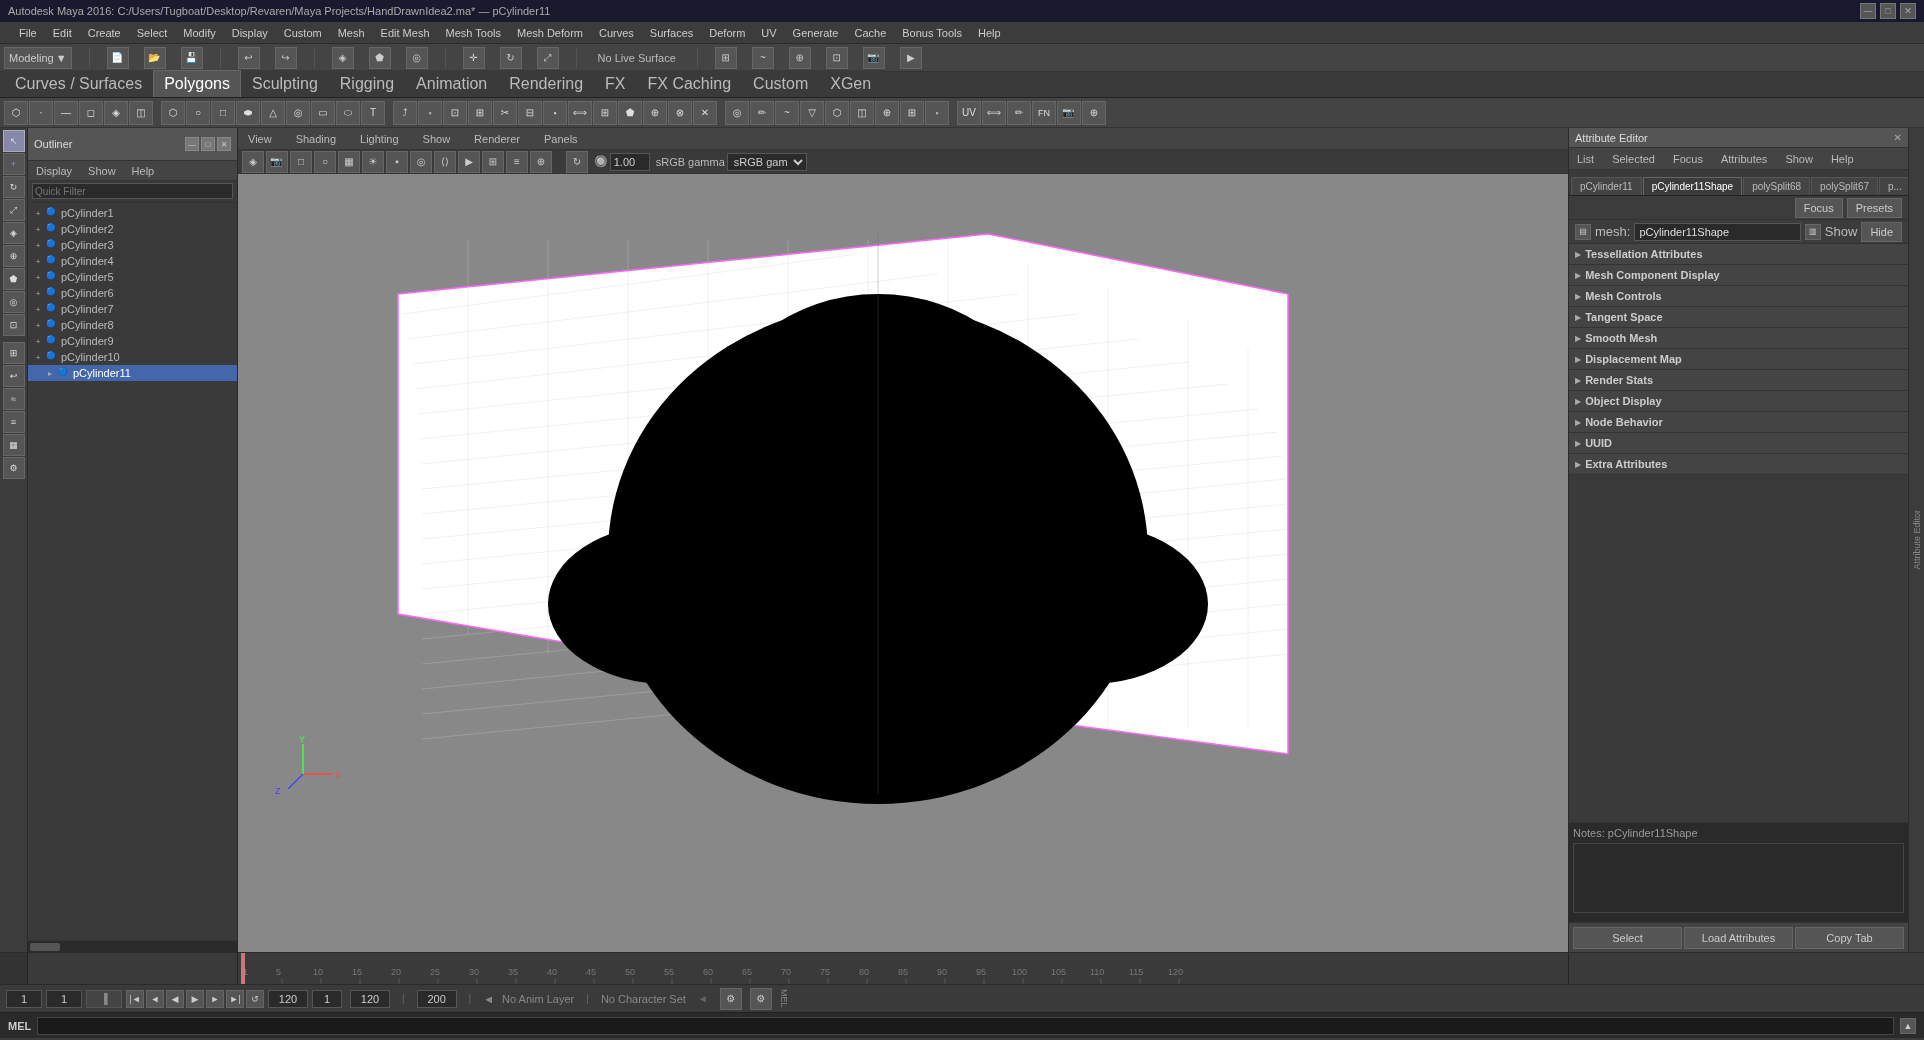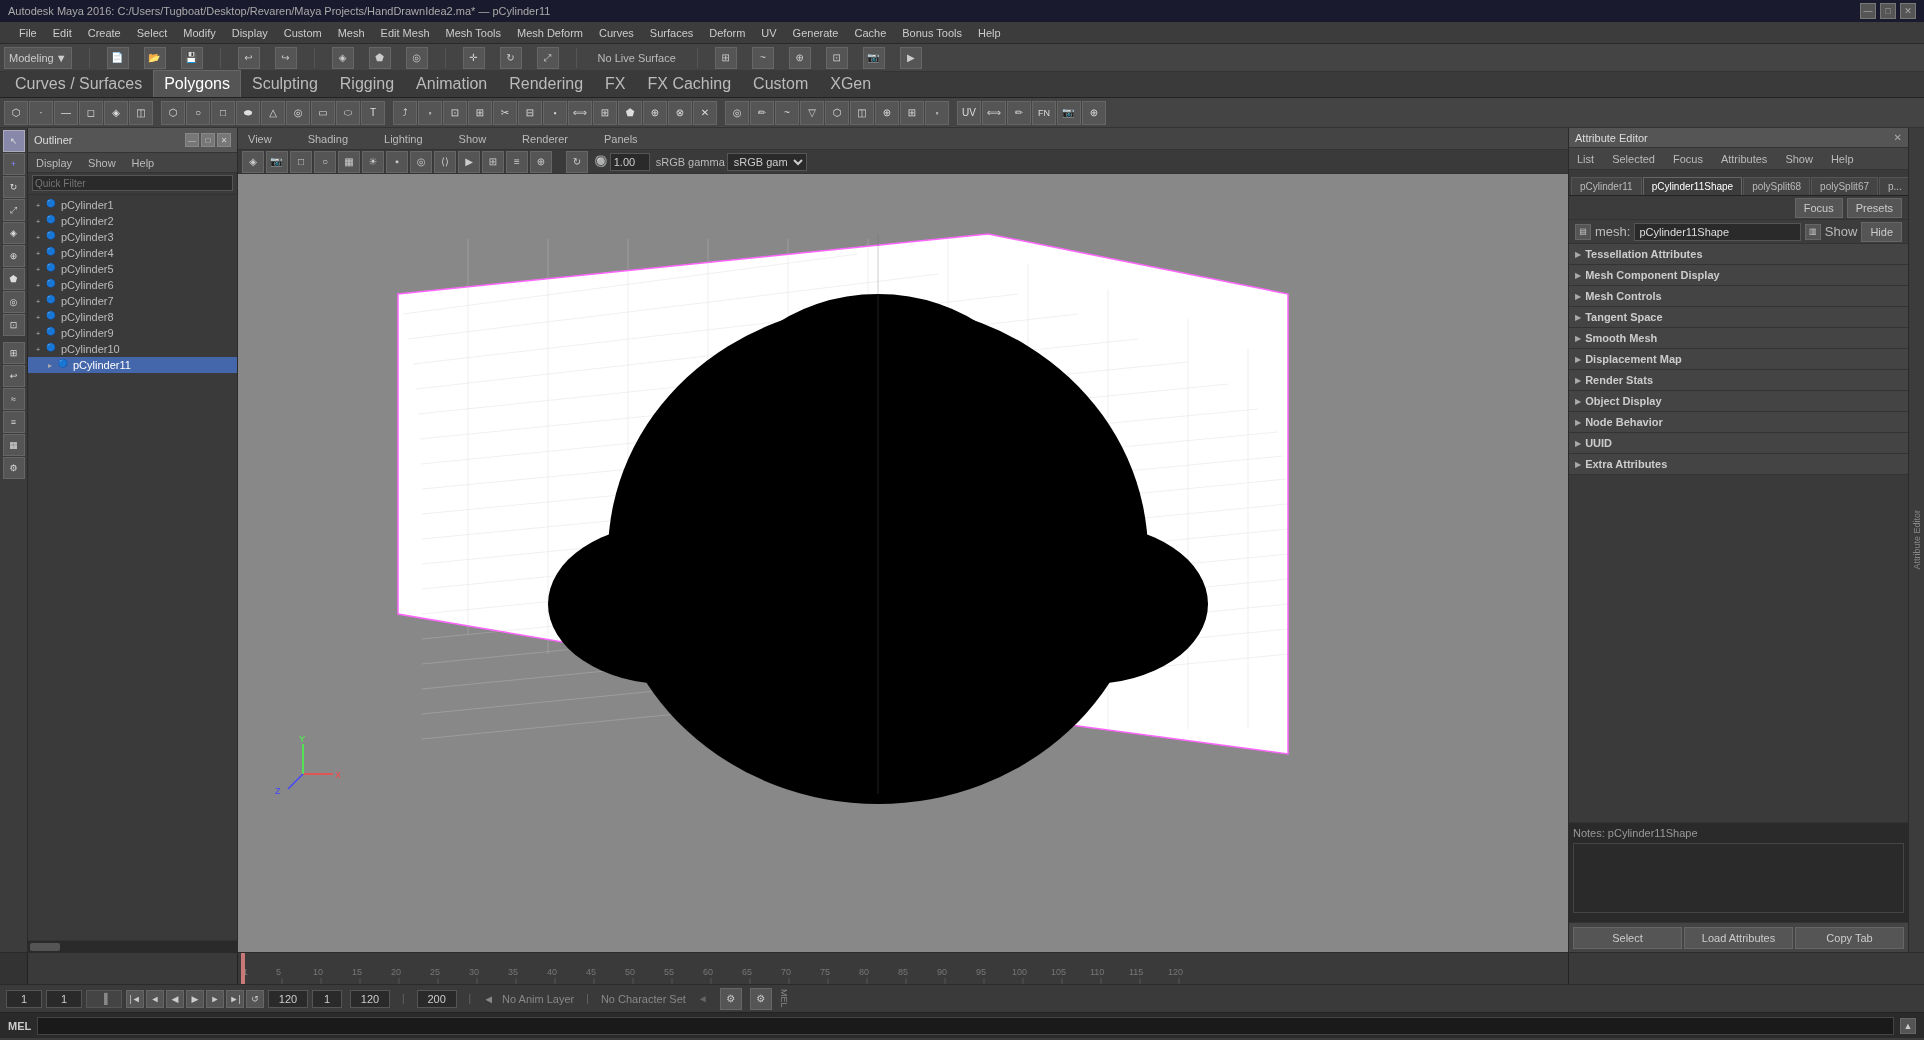--- a/index.html
+++ b/index.html
@@ -31,37 +31,37 @@
     
     #main-layout { display: flex; height: calc(1040px - 22px - 22px - 28px - 28px - 26px - 30px - 32px - 28px); }
 
     
     #left-sidebar { width: 28px; background: #3c3c3c; border-right: 1px solid #2a2a2a; display: flex; flex-direction: column; align-items: center; padding: 2px 0; gap: 1px; }
     .tool-btn { width: 22px; height: 22px; background: #555; border: 1px solid #666; display: flex; align-items: center; justify-content: center; font-size: 9px; cursor: pointer; color: #ddd; }
     .tool-btn.active { background: #88a; border-color: #aab; }
 
     
     #outliner { width: 210px; background: #3a3a3a; border-right: 1px solid #2a2a2a; display: flex; flex-direction: column; }
-    #outliner-header { background: #555; height: 25px; display: flex; align-items: center; padding: 0 6px; justify-content: space-between; border-bottom: 1px solid #333; }
+    #outliner-header { background: #555; height: 33px; display: flex; align-items: center; padding: 0 6px; justify-content: space-between; border-bottom: 1px solid #333; }
     #outliner-title { font-size: 11px; color: #ddd; }
     #outliner-btns { display: flex; gap: 2px; }
     .outliner-ctrl { width: 14px; height: 14px; background: #777; border: 1px solid #888; font-size: 8px; display: flex; align-items: center; justify-content: center; cursor: pointer; }
     #outliner-menu { height: 20px; display: flex; align-items: center; gap: 0; background: #444; border-bottom: 1px solid #333; }
     .outliner-menu-item { padding: 2px 8px; font-size: 11px; color: #bbb; cursor: pointer; }
     #outliner-filter { height: 22px; padding: 2px 4px; background: #3a3a3a; border-bottom: 1px solid #333; }
     #outliner-filter input { width: 100%; height: 16px; background: #2a2a2a; border: 1px solid #555; color: #ccc; font-size: 10px; padding: 0 2px; }
     #outliner-list { flex: 1; overflow-y: auto; background: #3a3a3a; padding: 2px 0; }
     .outliner-item { display: flex; align-items: center; height: 16px; padding: 0 4px; cursor: pointer; font-size: 11px; color: #bbb; }
     .outliner-item.selected { background: #4466aa; color: #fff; }
     .outliner-item .icon { width: 12px; height: 12px; margin-right: 3px; font-size: 8px; color: #aaa; }
     .outliner-expand { width: 12px; height: 12px; margin-right: 2px; display: flex; align-items: center; justify-content: center; font-size: 8px; color: #aaa; cursor: pointer; }
 
     
     #viewport { flex: 1; background: #666; position: relative; overflow: hidden; }
-    #viewport-menu { height: 22px; background: #444; display: flex; align-items: center; gap: 16px; border-bottom: 1px solid #333; position: absolute; top: 0; left: 0; right: 0; z-index: 10; }
+    #viewport-menu { height: 22px; background: #444; display: flex; align-items: center; gap: 4px; border-bottom: 1px solid #333; position: absolute; top: 0; left: 0; right: 0; z-index: 10; }
     .viewport-menu-item { padding: 2px 10px; font-size: 11px; color: #bbb; cursor: pointer; }
     #viewport-toolbar { height: 24px; background: #3a3a3a; display: flex; align-items: center; gap: 2px; padding: 0 4px; border-bottom: 1px solid #333; position: absolute; top: 22px; left: 0; right: 0; z-index: 10; }
     #viewport-canvas { position: absolute; top: 46px; left: 0; right: 0; bottom: 0; background: #888; }
 
     
     #right-panel { width: 340px; background: #3c3c3c; border-left: 1px solid #2a2a2a; display: flex; flex-direction: column; }
     #attr-header { height: 20px; background: #555; display: flex; align-items: center; padding: 0 6px; justify-content: space-between; border-bottom: 1px solid #333; }
     #attr-title { font-size: 11px; color: #ddd; }
     #attr-close { font-size: 10px; cursor: pointer; color: #aaa; }
     #attr-tabs { height: 22px; display: flex; align-items: center; background: #444; border-bottom: 1px solid #333; padding: 0 4px; gap: 10px; }

